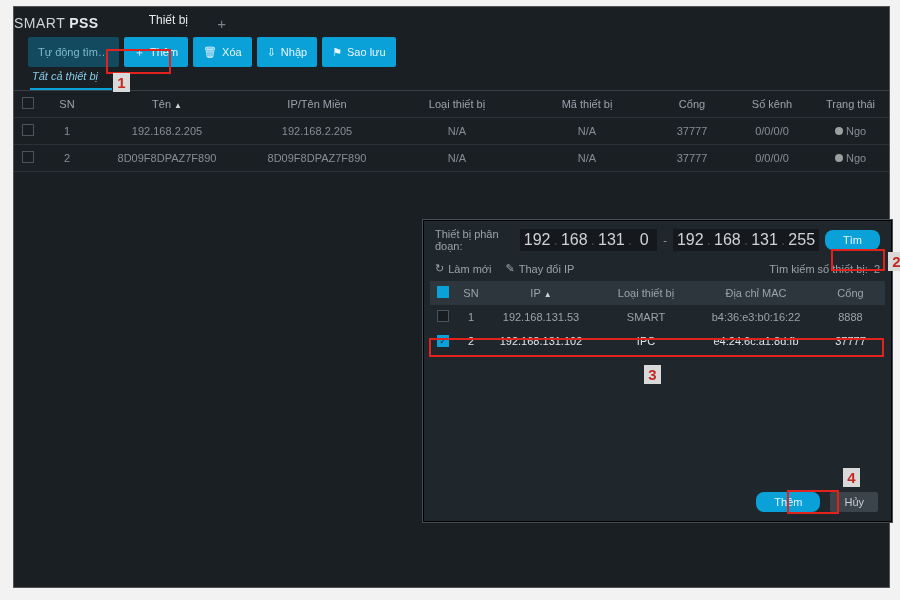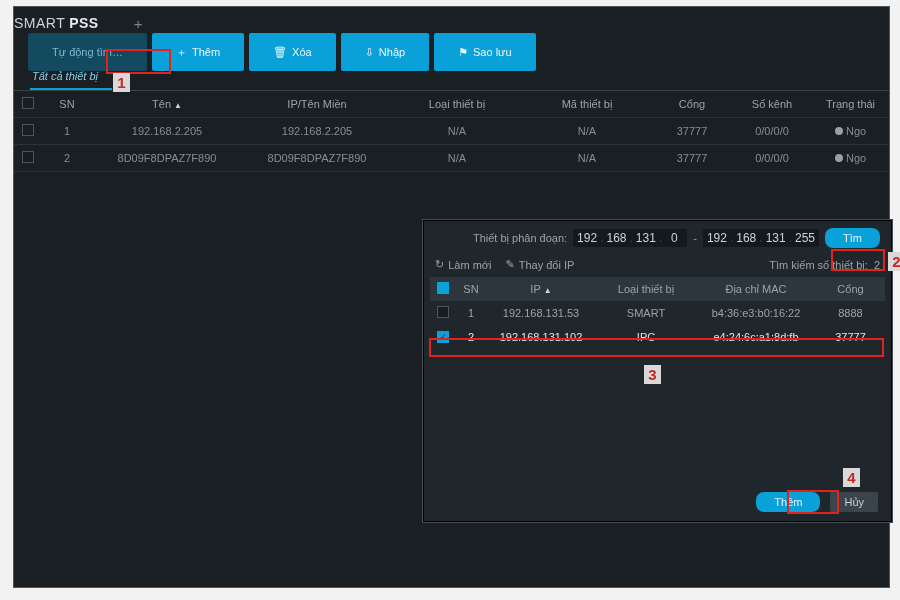--- a/index.html
+++ b/index.html
@@ -40,23 +40,23 @@
   }
   
   .toolbar {
     height:26px;
     display:flex; align-items:center;
     padding-left:14px; gap:5px;
   }
   .tbtn {
     background:#0aa0d8;
     color:#e9f7ff;
-    height:38px;
+    height:30px;
     display:flex; align-items:center;
-    padding:0 24px;
+    padding:0 10px;
     border-radius:2px;
     font-size:11px;
     gap:5px;
   }
   .tbtn.ghost { background:#144a5f; color:#7fb9cf;}
   .redbox-toolbar {
     position:absolute;
     left:92px; top:42px;
     width:65px; height:25px;
     border:2px solid #e1221d;
@@ -117,21 +117,21 @@
     padding:8px 12px;
     display:flex; align-items:center; justify-content:flex-end;
     gap:6px;
     color:#9aa3ab;
   }
   .ip-seg {
     background:#15191d;
     color:#cfd3d6;
     display:flex; align-items:center;
     padding:2px 4px;
-    font-size:12px;
+    font-size:16px;
     gap:3px;
   }
   .ip-seg span.sep { color:#444; }
   .btn-primary {
     background:#0aa0d8;
     color:#eaf7ff;
     padding:4px 18px;
     border-radius:8px;
     font-size:11px;
   }
@@ -192,20 +192,21 @@
 </head>
 <body>
 
 <div class="app">
 
   <div class="titlebar">
     <span class="brand">
       <span class="light">SMART</span>
       <span class="bold">PSS</span>
     </span>
+    <span class="tab-active">Thiết bị</span>
     <span class="tab-add">+</span>
   </div>
 
   <div class="toolbar">
     <div class="tbtn ghost">
       <span>Tự động tìm…</span>
     </div>
     <div class="tbtn">
       <span>＋</span>
       <span>Thêm</span>

